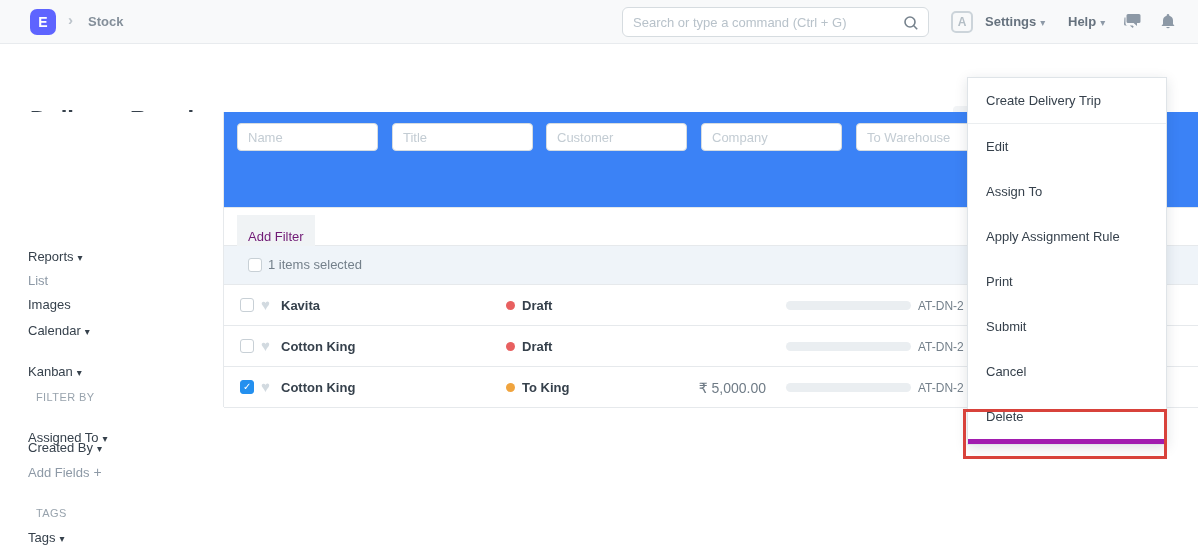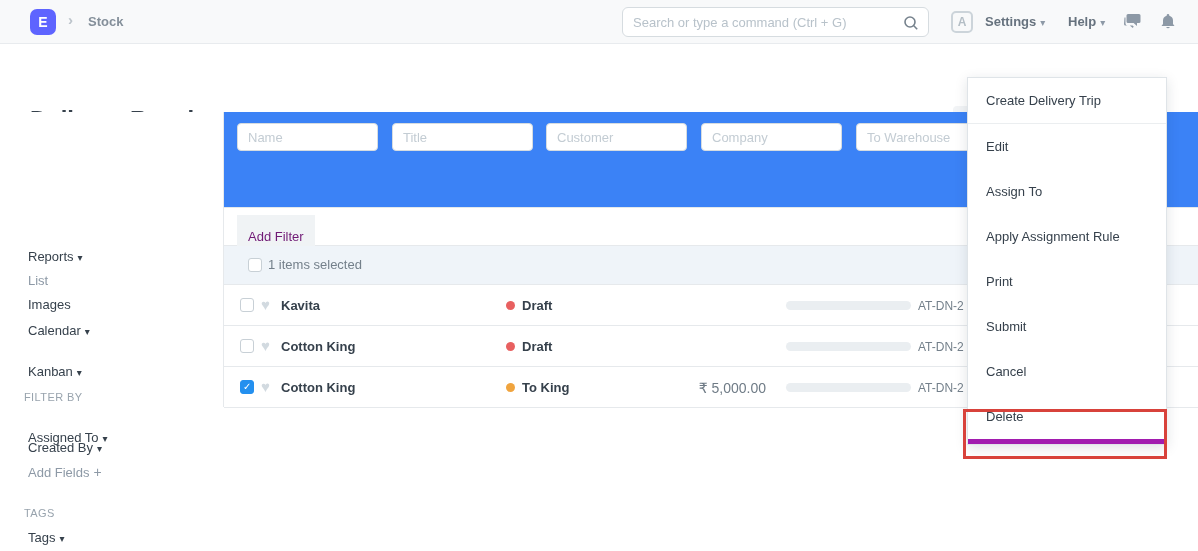--- a/index.html
+++ b/index.html
@@ -36,21 +36,21 @@
   .btn .caret { font-size:10px; margin-left:3px; }
   .btn-menu { left:953px; width:56px; }
   .btn-refresh { left:1022px; width:56px; }
   .btn-primary { left:1091px; width:76px; background:#2c3fdc; color:#fff; }
 
   
   .sidebar { position:absolute; left:0; top:112px; width:223px; height:439px; background:#fff; }
   .side-item { position:absolute; left:28px; font-size:13px; color:#36414c; cursor:pointer; white-space:nowrap; }
   .side-item .caret { font-size:10px; color:#36414c; margin-left:4px; }
   .side-item.muted { color:#8d99a6; }
-  .side-head { position:absolute; left:24px; font-size:11px; color:#98a3ad; letter-spacing:0.4px; }
+  .side-head { position:absolute; left:36px; font-size:11px; color:#98a3ad; letter-spacing:0.4px; }
   .plus { color:#8d99a6; font-size:14px; margin-left:4px; }
   .v-divider { position:absolute; left:223px; top:112px; width:1px; height:295px; background:#e6e9ec; }
 
   
   .filter-panel { position:absolute; left:224px; top:112px; width:974px; height:95px; background:#3b82f6; }
   .flt { position:absolute; top:11px; width:141px; height:28px; border:1px solid #d6dce0; border-radius:4px;
          background:#fff; font-size:13px; padding:0 10px; color:#4c5a67; outline:none; font-family:inherit; }
   .flt::placeholder { color:#c3ccd3; }
   .addfilter-row { position:absolute; left:224px; top:207px; width:974px; height:39px; background:#fff;
                    border-top:1px solid #e3e8eb; border-bottom:1px solid #e6e9ec; }

